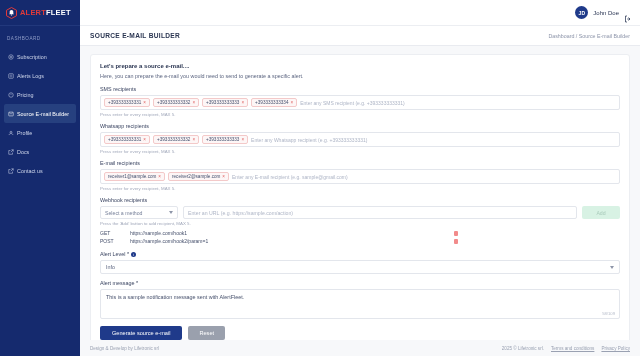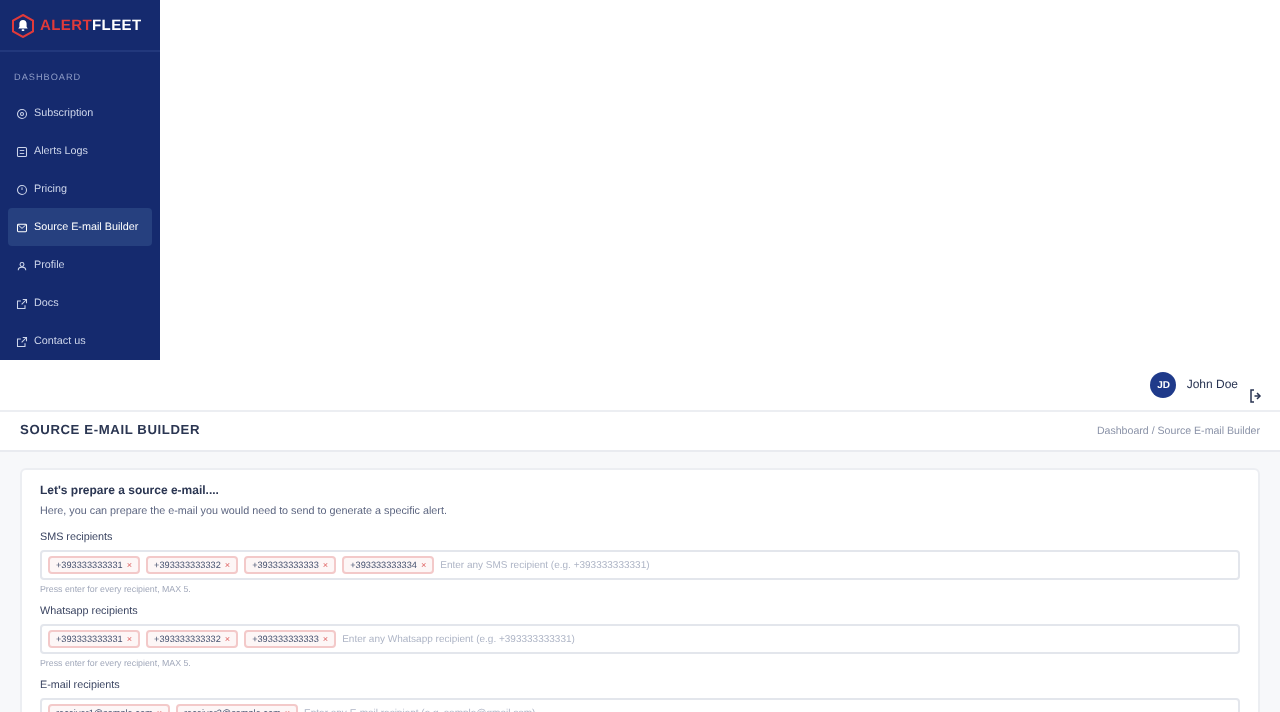--- a/index.html
+++ b/index.html
@@ -2,21 +2,21 @@
 <html><head>
 <meta charset="utf-8">
 <style>
   * { box-sizing: border-box; margin: 0; padding: 0; }
   html, body {
     width: 640px; height: 356px;
     font-family: "Liberation Sans", sans-serif;
     background: #ffffff;
     overflow: hidden;
   }
-  .app { display: flex; width: 640px; height: 356px; flex-direction: column; }
+  .app { display: flex; width: 640px; height: 356px; }
 
   
   .sidebar {
     width: 80px; height: 356px;
     background: #152a6e;
     flex: 0 0 80px;
     display: flex; flex-direction: column;
   }
   .logo-wrap {
     height: 26px;

